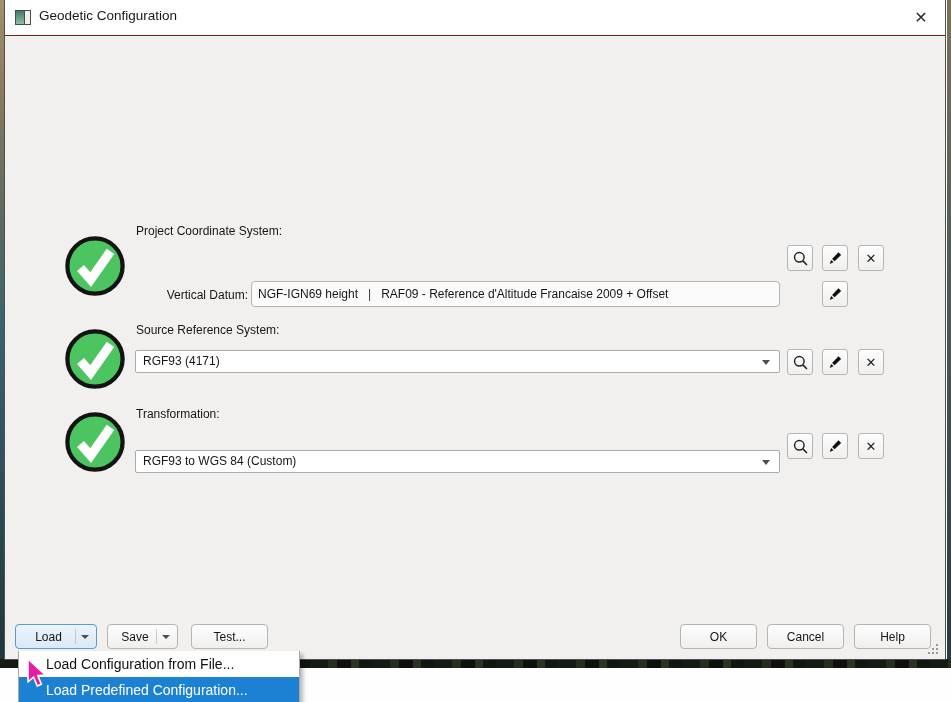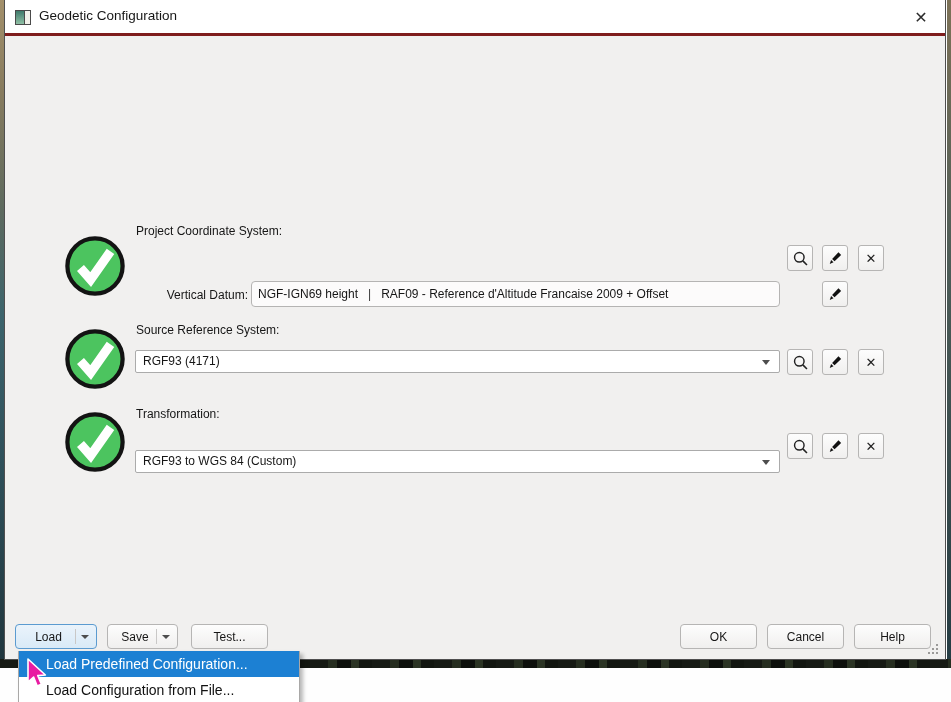--- a/index.html
+++ b/index.html
@@ -14,21 +14,21 @@
   .backdrop-right { position:absolute; right:0; top:0; width:4px; height:660px;
     background:linear-gradient(#7d7258 0%, #4e5d58 40%, #263d44 100%); }
   .backdrop-strip { position:absolute; left:0; top:659px; width:951px; height:9px;
     background:repeating-linear-gradient(90deg,#161a14 0 18px,#262e20 18px 27px,#0d100c 27px 41px,#2b3424 41px 49px,#121610 49px 62px); }
   .backdrop-bottom { position:absolute; left:0; top:668px; width:951px; height:34px; background:#fefefe; }
 
   
   .dialog { position:absolute; left:4px; top:-1px; width:942px; height:661px;
     background:#f1f0ef; border:1px solid #4f4f4f; border-top:none; }
 
-  .titlebar { position:absolute; left:0; top:0; width:100%; height:37px; background:#ffffff; border-bottom:3px solid #7f1d1d; }
+  .titlebar { position:absolute; left:0; top:0; width:100%; height:37px; background:#ffffff; border-bottom:1px solid #7f1d1d; }
   .app-icon { position:absolute; left:10px; top:11px; width:16px; height:15px; border:1px solid #4a4a4a; display:flex; }
   .app-icon .ic-l { width:66%; height:100%; background:linear-gradient(#3f7a6b,#8fbfa4); border-right:1px solid #4a4a4a; }
   .app-icon .ic-r { flex:1; background:#f2f1ea; }
   .title-text { position:absolute; left:34px; top:9px; font-size:13.5px; color:#161616; }
   .close-btn { position:absolute; right:12px; top:7px; width:24px; height:24px; text-align:center; line-height:24px;
     font-size:16px; color:#2c2c2c; cursor:default; }
 
   .btn { background:linear-gradient(#fdfdfd,#f0efee); border:1px solid #b6b5b4; border-radius:4px;
     font-size:12px; color:#161616; display:flex; align-items:center; justify-content:center; position:absolute; }
 
@@ -200,21 +200,21 @@
         <rect x="6" y="6" width="2" height="2"></rect>
           <rect x="10" y="6" width="2" height="2"></rect>
         <rect x="2" y="10" width="2" height="2"></rect>
           <rect x="6" y="10" width="2" height="2"></rect>
           <rect x="10" y="10" width="2" height="2"></rect>
       </g>
     </svg>
   </div>
 
   <div class="popup-menu">
+    <div class="menu-item">Load Configuration from File...</div>
     <div class="menu-item highlighted">Load Predefined Configuration...</div>
-    <div class="menu-item">Load Configuration from File...</div>
   </div>
 
   <svg class="cursor" width="24" height="32" viewBox="0 0 24 32">
     <path d="M2 1 L2 24 L7.6 19 L11.2 28 L15.4 26.2 L11.8 17.6 L19.4 17 Z" fill="#e81ca2" stroke="#ffffff" stroke-width="1.6" stroke-linejoin="round"></path>
   </svg>
 
 </div>
 
 </body></html>

